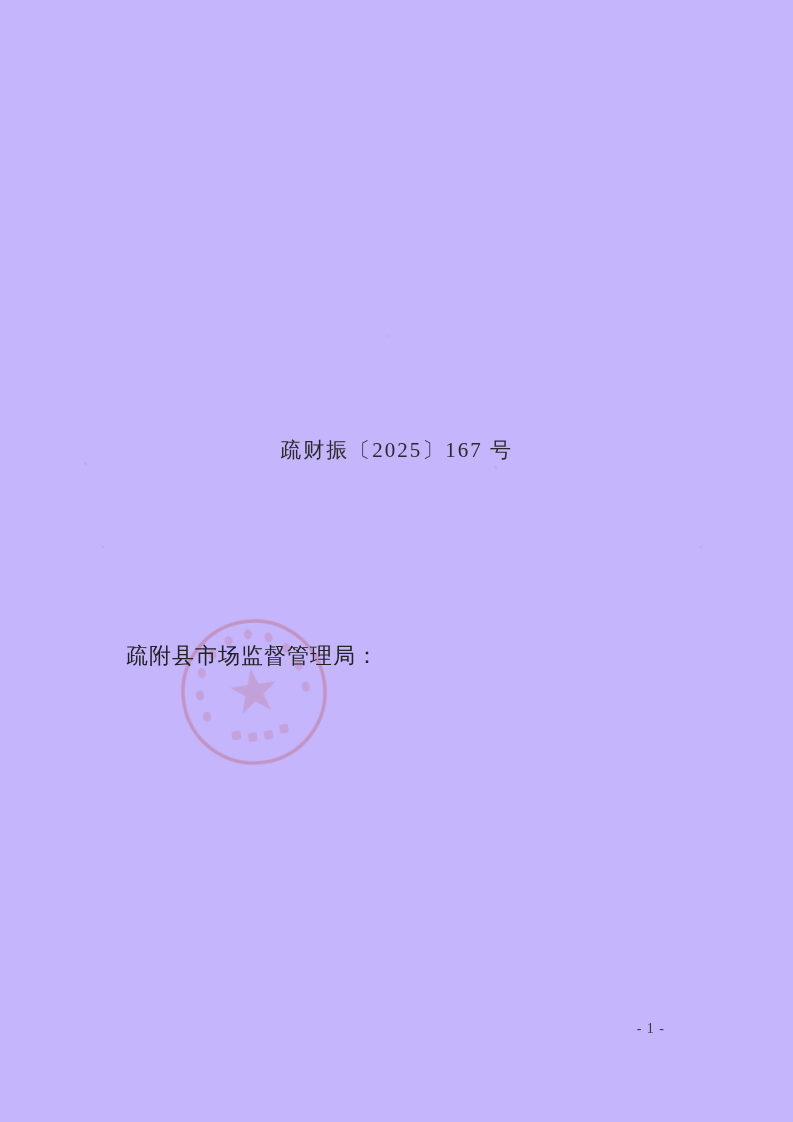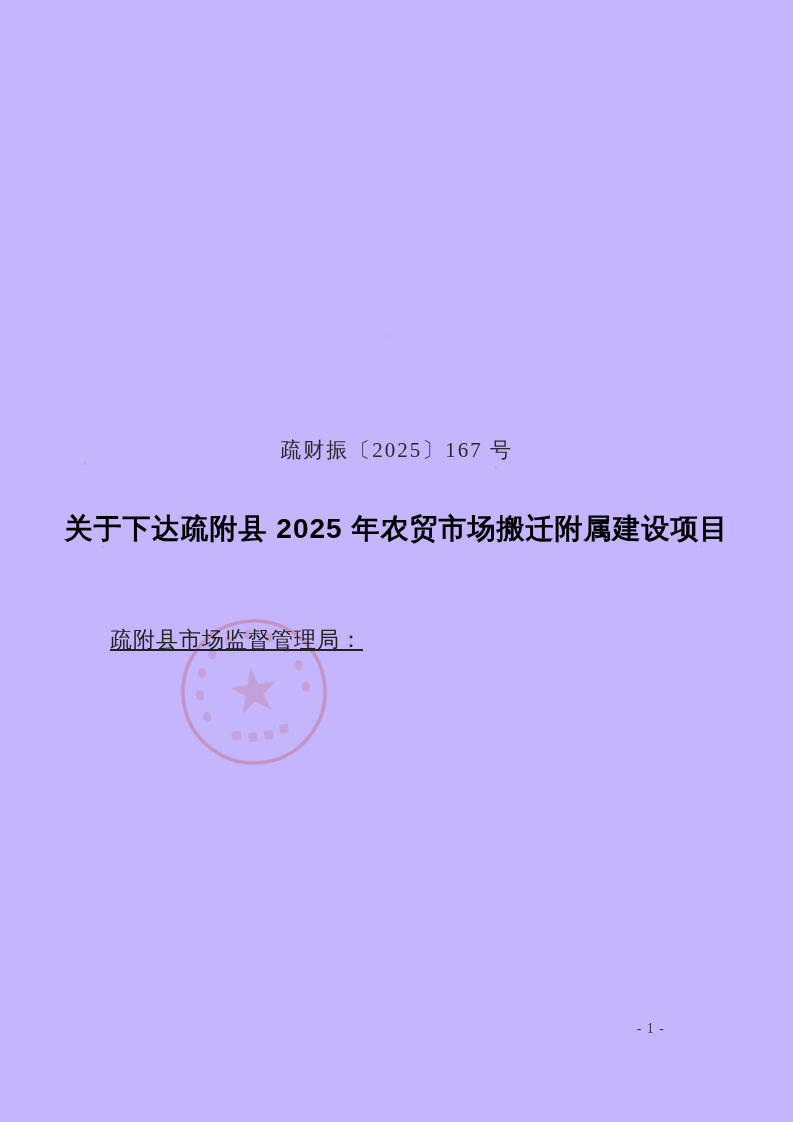--- a/index.html
+++ b/index.html
@@ -45,23 +45,22 @@
     top: 621px;
     left: 110px;
     width: 572px;
     font-size: 22px;
     line-height: 37.5px;
     letter-spacing: 1px;
     text-align: justify;
     color: #222;
   }
   .body-text p {
-    margin: 0;
+    margin: 16px;
     padding: 0;
-    text-decoration: underline;
   }
   .body-text p.indent {
     text-indent: 2em;
   }
   .page-number {
     position: absolute;
     top: 1021px;
     right: 128px;
     font-size: 14px;
     letter-spacing: 1px;
@@ -122,21 +121,20 @@
         <rect x="64" y="116" width="9" height="9" rx="2"></rect>
         <rect x="80" y="116" width="9" height="9" rx="2"></rect>
         <rect x="96" y="112" width="9" height="9" rx="2"></rect>
       </g>
     </svg>
   </div>
 
   <div class="doc-number">疏财振〔2025〕167 号</div>
 
   <div class="doc-title">
-    <div>关于下达疏附县 2025 年农贸市场搬迁附属建设项目</div>
   </div>
 
   <div class="body-text">
     <p>疏附县市场监督管理局：</p>
   </div>
 
   <div class="page-number">- 1 -</div>
 
   <div class="speck s1"></div>
   <div class="speck s2"></div>

